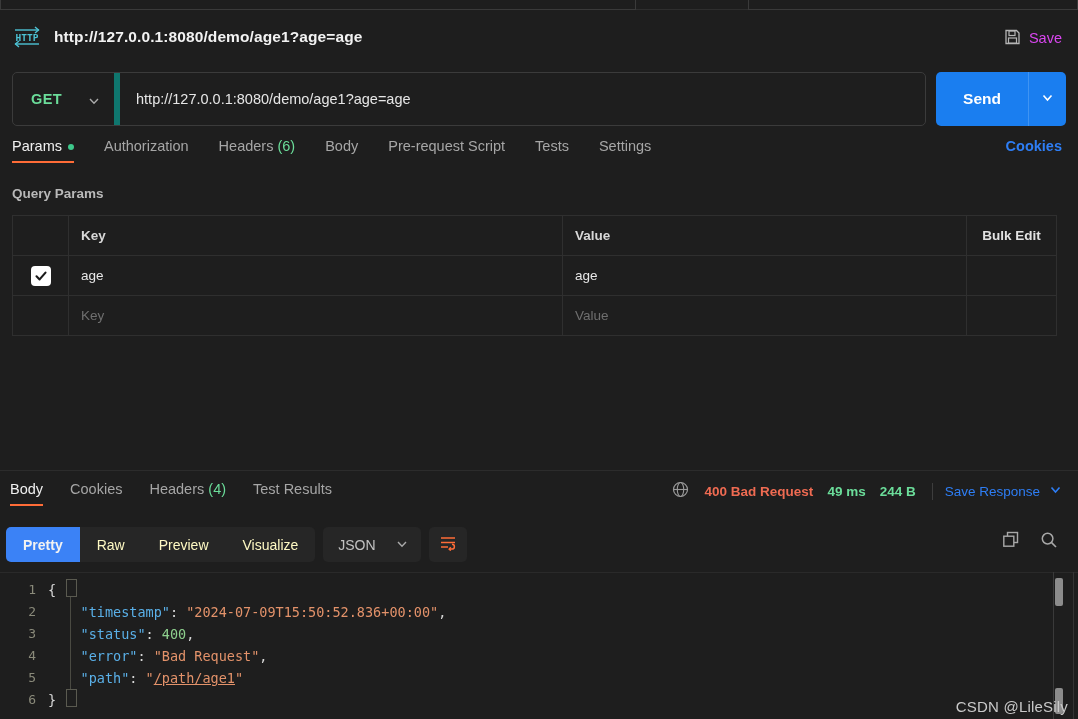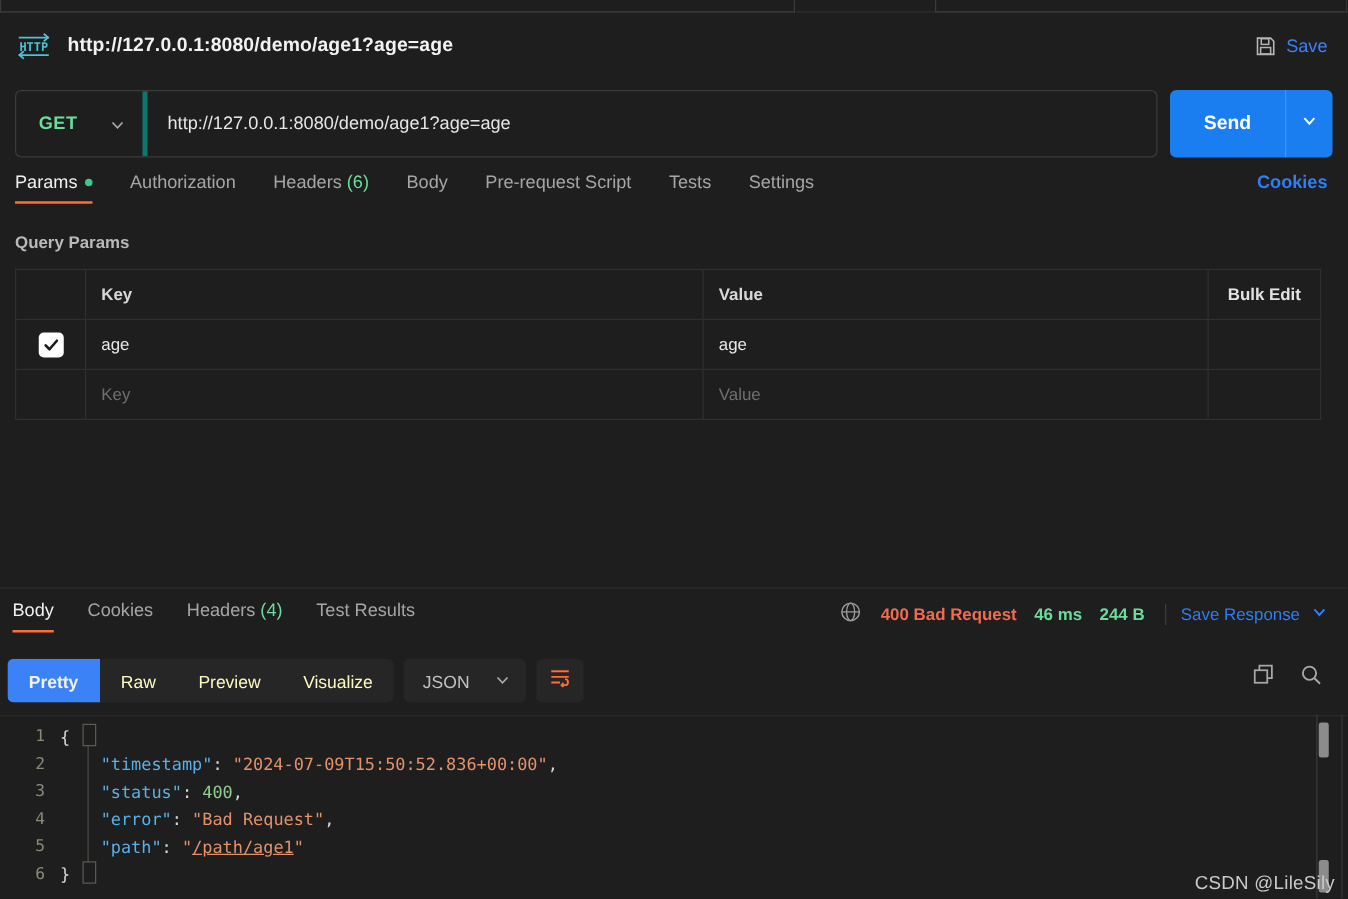--- a/index.html
+++ b/index.html
@@ -32,38 +32,38 @@
     display: flex; align-items: center;
   }
   .http-icon { margin-left: 12px; width: 30px; height: 24px; flex: none; }
   .req-title {
     margin-left: 12px; font-size: 15.5px; font-weight: bold;
     color: #f2f2f2; letter-spacing: .1px;
   }
   .save-btn {
     position: absolute; right: 16px; top: 50%; transform: translateY(-50%);
     display: flex; align-items: flex-end; gap: 8px;
-    font-size: 14.5px; color: #3b82f6; cursor: pointer;
+    font-size: 14.5px; color: #d946ef; cursor: pointer;
   }
   .save-btn svg { display: block; }
 
   
   .url-row {
     position: absolute; top: 72px; left: 12px; width: 1054px; height: 54px;
     display: flex; align-items: stretch;
   }
   .url-box {
     flex: 1; display: flex; align-items: center;
     background: #1e1e1e; border: 1px solid #3b3b3b; border-radius: 5px;
     overflow: hidden;
   }
   .method {
     display: flex; align-items: center; gap: 26px;
     padding: 0 14px 0 18px; height: 100%;
-    border-right: 4px solid #0f766e;
+    border-right: 6px solid #0f766e;
   }
   .method-label { color: #6bdd9a; font-size: 14.5px; font-weight: bold; letter-spacing: .4px; }
   .chev { width: 12px; height: 12px; flex: none; }
   .url-input {
     flex: 1; padding: 0 16px; border: none; outline: none; background: transparent;
     color: #e6e6e6; font-size: 14.5px; font-family: "Liberation Sans", sans-serif;
   }
   .send-wrap {
     margin-left: 10px; width: 130px; display: flex;
     background: #1a7ef0; border-radius: 5px; overflow: hidden;
@@ -381,21 +381,21 @@
 
 <div class="resp-meta">
   <span class="globe">
     <svg width="17" height="17" viewBox="0 0 17 17">
       <circle cx="8.5" cy="8.5" r="7" fill="none" stroke="#9a9a9a" stroke-width="1.2"></circle>
       <ellipse cx="8.5" cy="8.5" rx="3.2" ry="7" fill="none" stroke="#9a9a9a" stroke-width="1.1"></ellipse>
       <line x1="1.5" y1="8.5" x2="15.5" y2="8.5" stroke="#9a9a9a" stroke-width="1.1"></line>
     </svg>
   </span>
   <span class="status-txt">400 Bad Request</span>
-  <span class="time-txt">46 ms</span>
+  <span class="time-txt">49 ms</span>
   <span class="size-txt">244 B</span>
   <span class="vbar"></span>
   <span class="save-resp">Save Response</span>
   <span>
     <svg width="13" height="13" viewBox="0 0 13 13">
       <polyline points="2.5,4.5 6.5,9 10.5,4.5" fill="none" stroke="#2e7ef5" stroke-width="1.6"></polyline>
     </svg>
   </span>
 </div>
 

